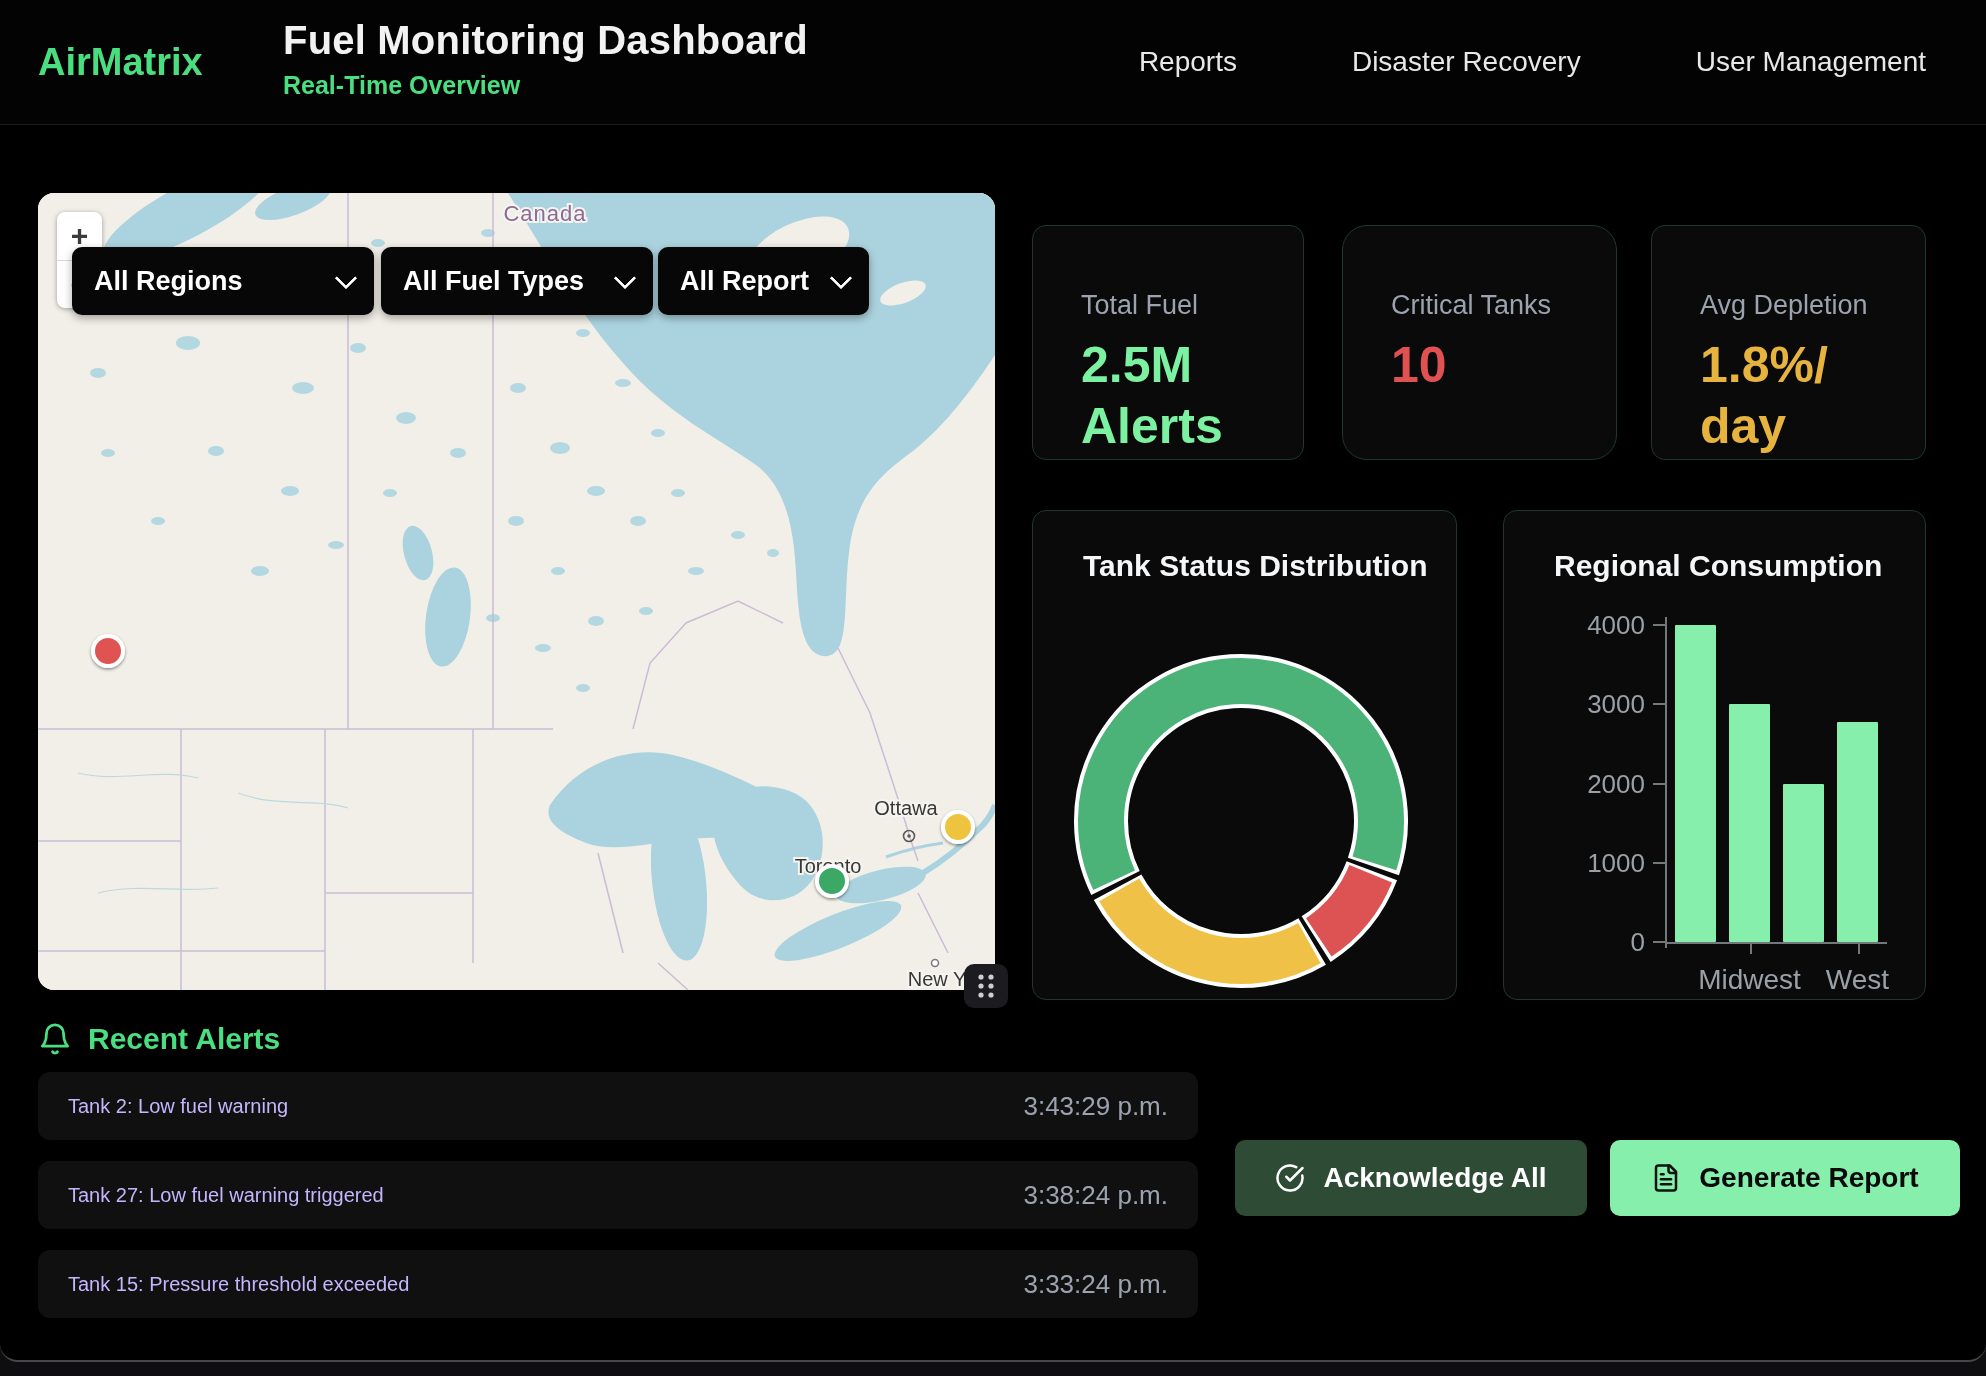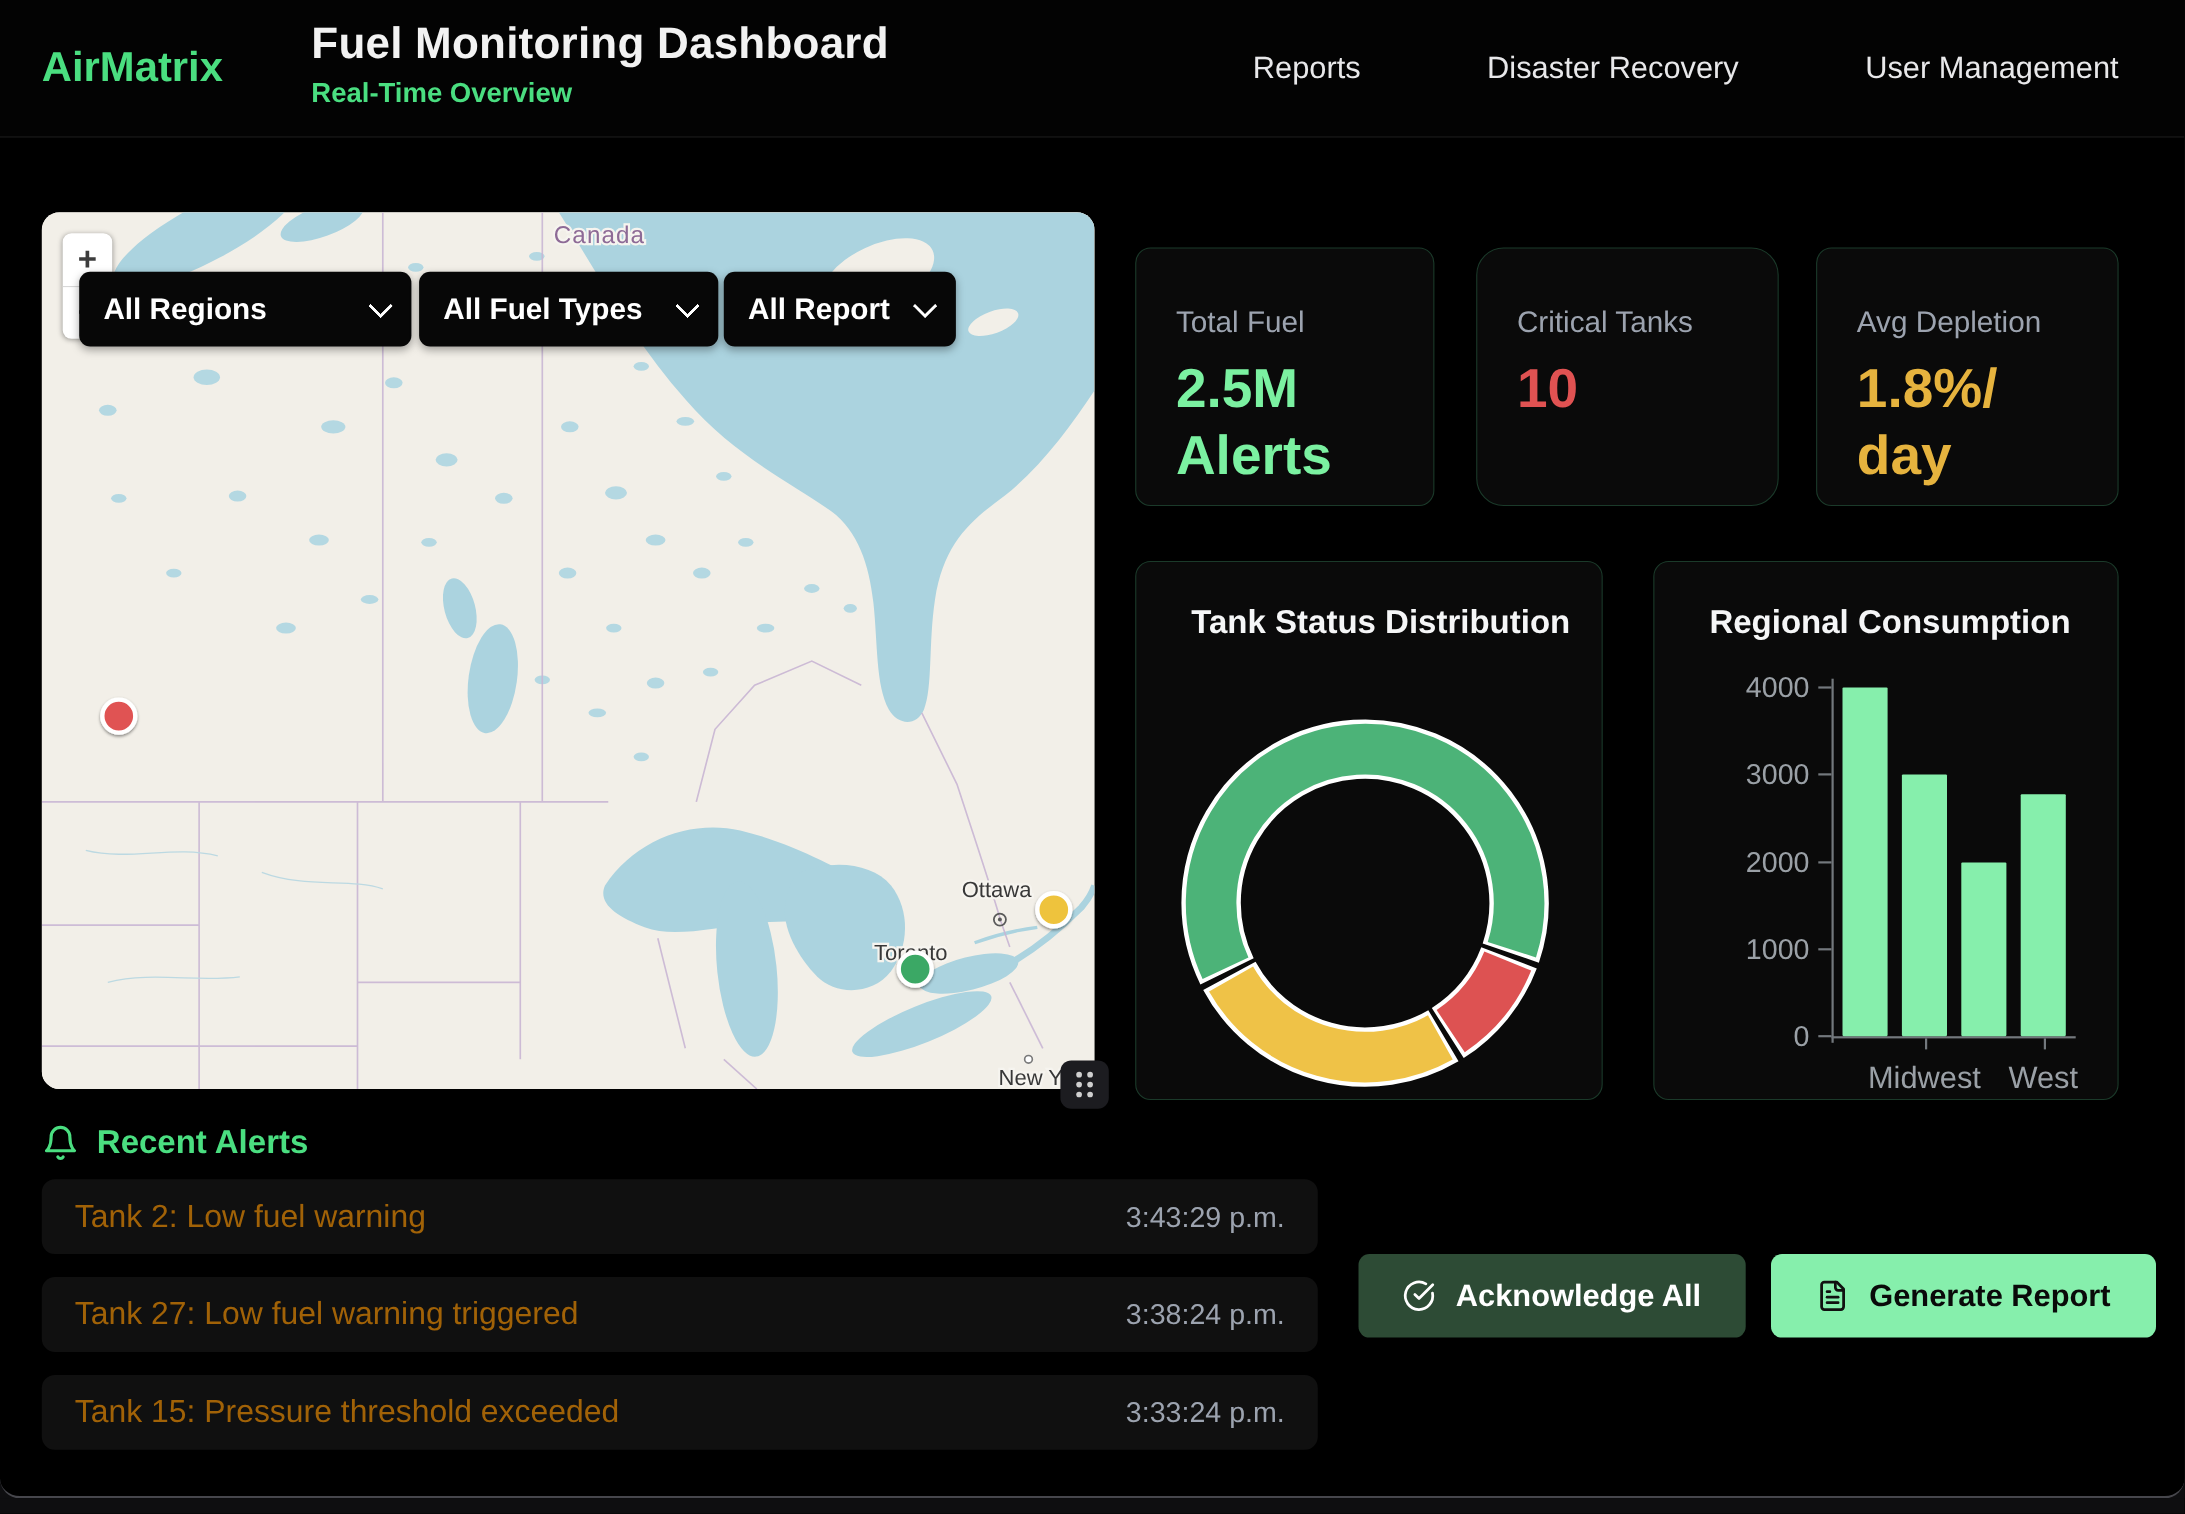--- a/index.html
+++ b/index.html
@@ -23,21 +23,21 @@
   .zoom-btn{width:45px;height:48px;display:flex;align-items:center;justify-content:center;font-size:30px;font-weight:bold;color:#3c3c3c;cursor:pointer;}
   .zoom-btn + .zoom-btn{border-top:1px solid #d8d8d8;}
   .map-select{position:absolute;top:54px;height:68px;background:#070707;border-radius:10px;display:flex;align-items:center;justify-content:space-between;
     padding:0 20px 0 22px;box-sizing:border-box;color:#fff;font-size:27px;font-weight:600;box-shadow:0 3px 8px rgba(0,0,0,.35);cursor:pointer;}
   #select-region{left:34px;width:302px;}
   #select-fuel{left:343px;width:272px;}
   #select-status{left:620px;width:211px;}
   .chevron{width:13px;height:13px;border-right:3px solid #fff;border-bottom:3px solid #fff;transform:rotate(45deg) translate(-2px,-2px);border-radius:1px;}
   #grip-handle{position:absolute;left:964px;top:964px;width:44px;height:44px;background:#1c1c20;border-radius:10px;display:flex;align-items:center;justify-content:center;cursor:grab;z-index:5;}
   
-  .stat-card{position:absolute;top:225px;height:235px;background:#0a0a0a;border:1px solid #1b3a2a;border-radius:14px;box-sizing:border-box;padding:36px;}
+  .stat-card{position:absolute;top:225px;height:235px;background:#0a0a0a;border:1px solid #1b3a2a;border-radius:14px;box-sizing:border-box;padding:48px;}
   #stat-0{left:1032px;width:272px;}
   #stat-1{left:1342px;width:275px;border-radius:25px;}
   #stat-2{left:1651px;width:275px;}
   .stat-label{color:#9ca3af;font-size:27px;margin-top:16px;}
   .stat-value{font-size:50px;font-weight:bold;line-height:1.22;margin-top:14px;}
   
   .panel{position:absolute;top:510px;height:490px;background:#0a0a0a;border:1px solid #1b3a2a;border-radius:14px;box-sizing:border-box;}
   #donut-panel{left:1032px;width:425px;}
   #bar-panel{left:1503px;width:423px;}
   .panel-title{position:absolute;left:50px;top:38px;font-size:30px;font-weight:bold;color:#f5f6f7;}
@@ -45,21 +45,21 @@
   #bar-plot{position:absolute;left:0;top:0;width:100%;height:100%;}
   .axis{position:absolute;background:#73787d;}
   .bar{position:absolute;border-radius:1px;}
   .y-tick-label{position:absolute;color:#9aa0a6;font-size:26px;transform:translate(-100%,-50%);}
   .x-label{position:absolute;color:#9aa0a6;font-size:28px;transform:translateX(-50%);}
   
   #alerts-title{position:absolute;left:38px;top:1022px;display:flex;align-items:center;gap:16px;}
   #alerts-title span{font-size:30px;font-weight:bold;color:#4ade80;}
   .alert-row{position:absolute;left:38px;width:1160px;height:68px;background:#101010;border-radius:12px;display:flex;align-items:center;
     justify-content:space-between;padding:0 30px;box-sizing:border-box;}
-  .alert-text{color:#a16207;font-size:29px;}
+  .alert-text{color:#c4b5fd;font-size:20px;}
   .alert-time{color:#9ca3af;font-size:26px;}
   #alert-0{top:1072px;}#alert-1{top:1161px;}#alert-2{top:1250px;}
   
   .btn{position:absolute;top:1140px;height:76px;border-radius:10px;display:flex;align-items:center;justify-content:center;gap:18px;
     font-size:28px;font-weight:bold;cursor:pointer;border:none;}
   #btn-ack{left:1235px;width:352px;background:#2d4b35;color:#fff;}
   #btn-report{left:1610px;width:350px;background:#86efac;color:#0a0a0a;}
 </style>
 </head>
 <body>

